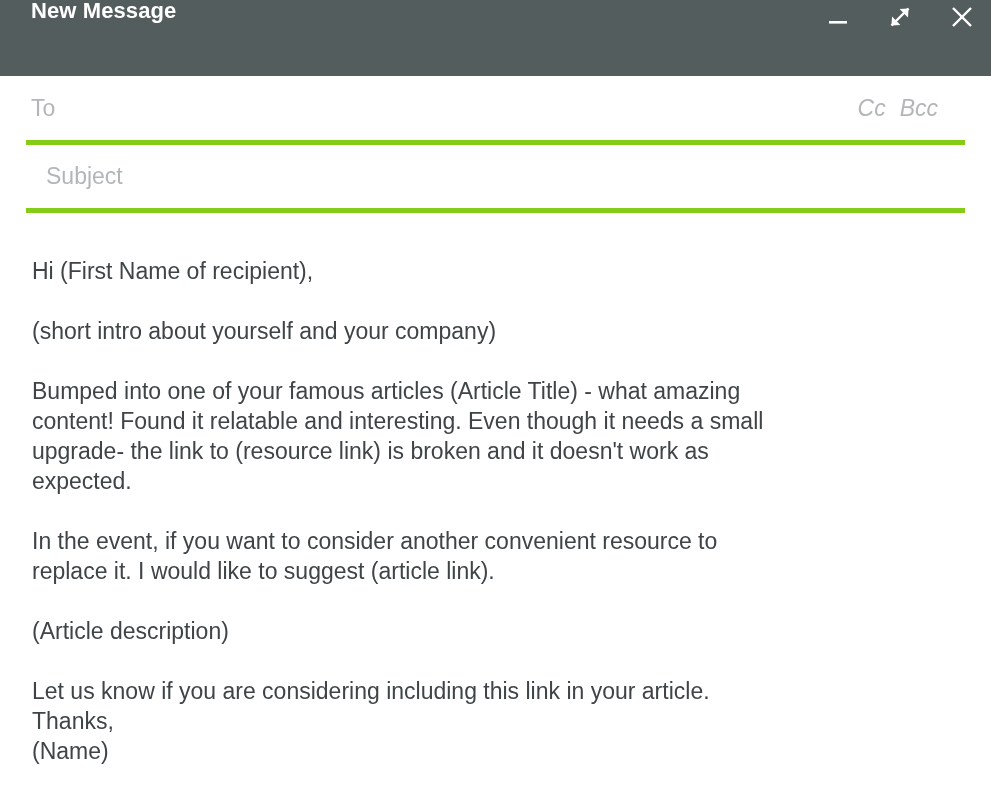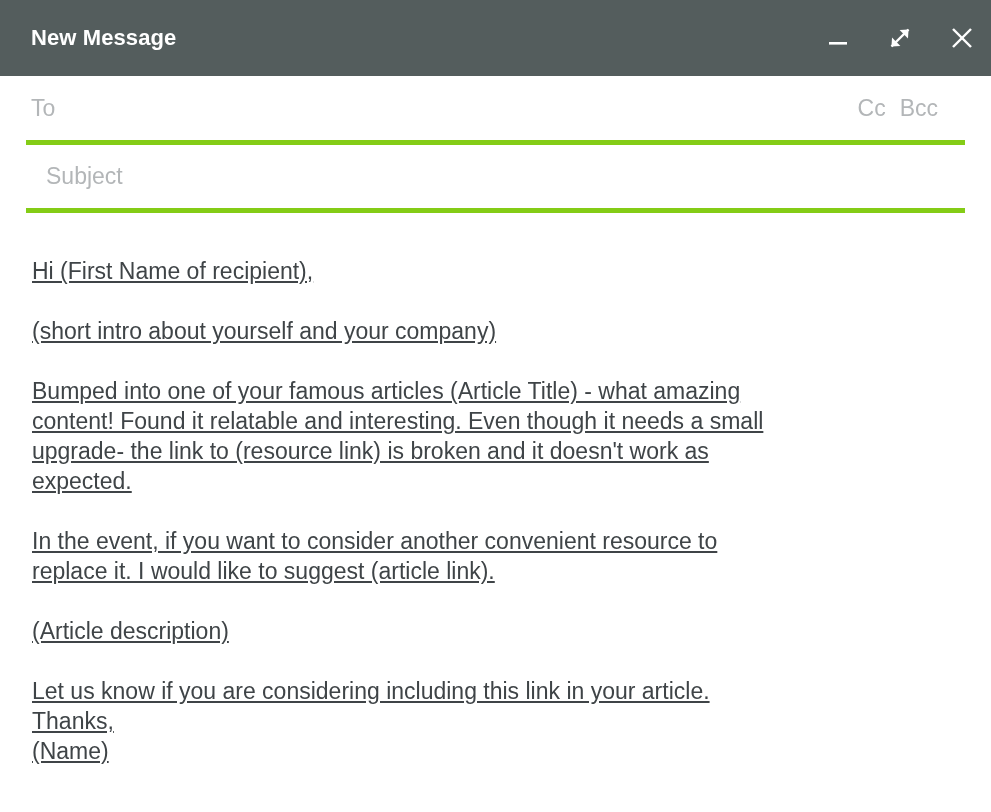--- a/index.html
+++ b/index.html
@@ -21,21 +21,21 @@
     display: flex;
     flex-direction: column;
     position: relative;
   }
 
   
   .titlebar {
     height: 76px;
     background: #545d5d;
     display: flex;
-    align-items: center;
+    align-items: flex-start;
     justify-content: space-between;
     padding: 0 12px 0 31px;
     box-sizing: border-box;
     flex: 0 0 auto;
   }
   .titlebar-title {
     color: #ffffff;
     font-size: 22px;
     font-weight: bold;
     letter-spacing: 0.1px;
@@ -86,20 +86,21 @@
   }
   .field-label.subject-label {
     padding-left: 0;
     margin-left: 20px;
   }
   .ccbcc {
     display: flex;
     align-items: center;
     gap: 14px;
     padding-right: 27px;
+    font-style: italic;
   }
   .ccbcc span {
     color: #b3b6b8;
     font-size: 23px;
     line-height: 1;
     cursor: pointer;
     white-space: nowrap;
   }
 
   
@@ -109,21 +110,20 @@
     box-sizing: border-box;
     overflow: hidden;
   }
   .body-text {
     color: #3f4447;
     font-size: 23px;
     line-height: 30px;
     white-space: pre-wrap;
     outline: none;
     max-width: 830px;
-    text-decoration: underline;
   }
   .body-para {
     margin: 0 0 30px 0;
   }
   .body-para:last-child {
     margin-bottom: 8px;
   }
   .body-para .ln { display: block; }
 </style>
 </head>

